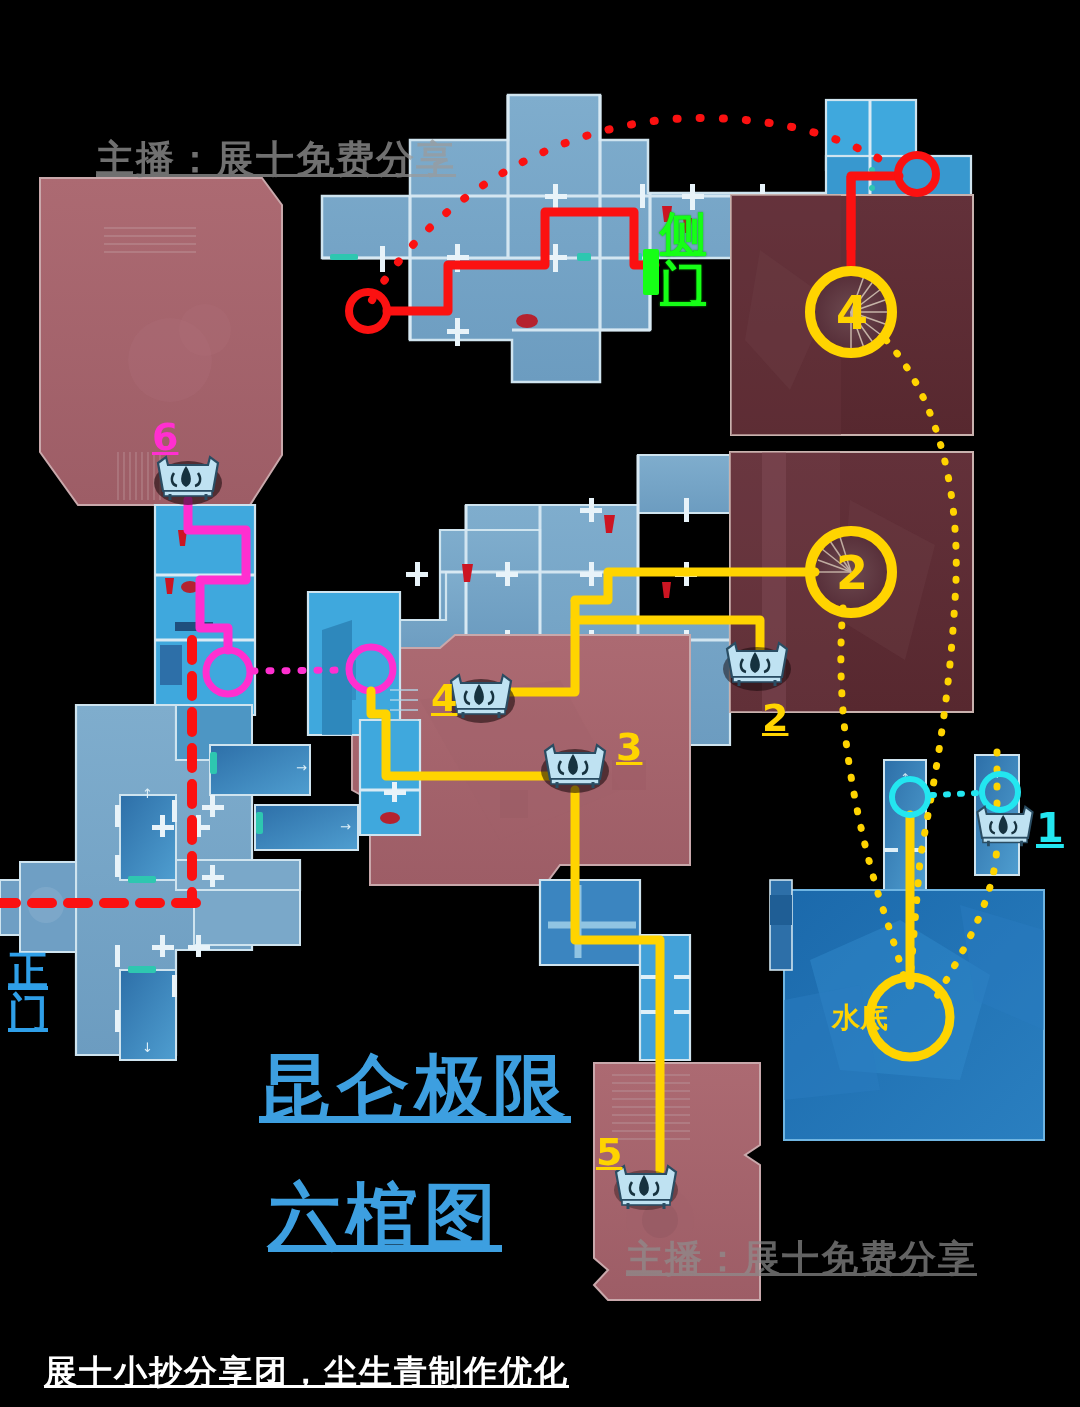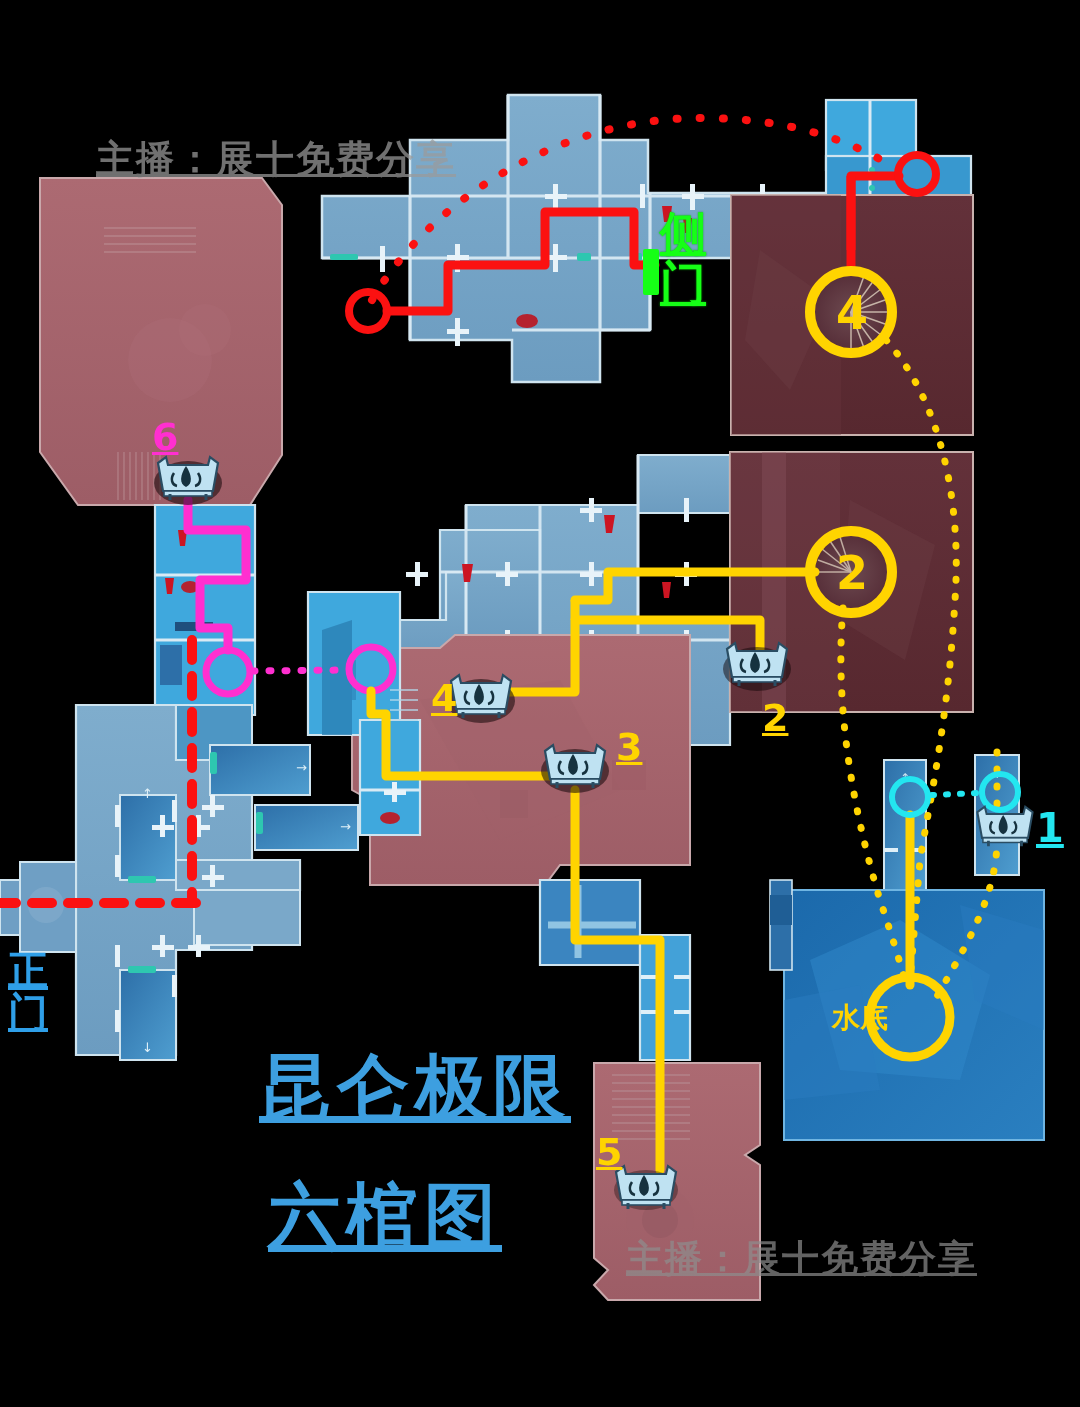--- a/index.html
+++ b/index.html
@@ -447,20 +447,21 @@
     </g>
   </svg>
 
   <div class="txt wm" style="left:96px;top:140px;">主播：展十免费分享</div>
 
   <div class="txt wm2" style="left:626px;top:1240px;">主播：展十免费分享</div>
 
   <div class="txt title-cn" style="left:259px;top:1051px;">昆仑极限</div>
   <div class="txt title-cn" style="left:268px;top:1155px;margin-top:25px;">六棺图</div>
 
+  <div class="txt footer-cn" style="left:44px;top:1355px;">展十小抄分享团，尘生青制作优化</div>
 
   <div class="txt lbl-side" style="left:660px;top:212px;">侧</div>
   <div class="txt lbl-side" style="left:660px;top:262px;">门</div>
 
   <div class="txt lbl-main" style="left:8px;top:950px;">正</div>
   <div class="txt lbl-main" style="left:8px;top:992px;">门</div>
 
   <div class="circ-label" style="left:811px;top:272px;width:82px;height:82px;font-size:46px;">4</div>
   <div class="circ-label" style="left:811px;top:532px;width:82px;height:82px;font-size:46px;">2</div>
   <div class="circ-label" style="left:820px;top:979px;width:80px;height:78px;font-size:28px;letter-spacing:0px;">水底</div>

